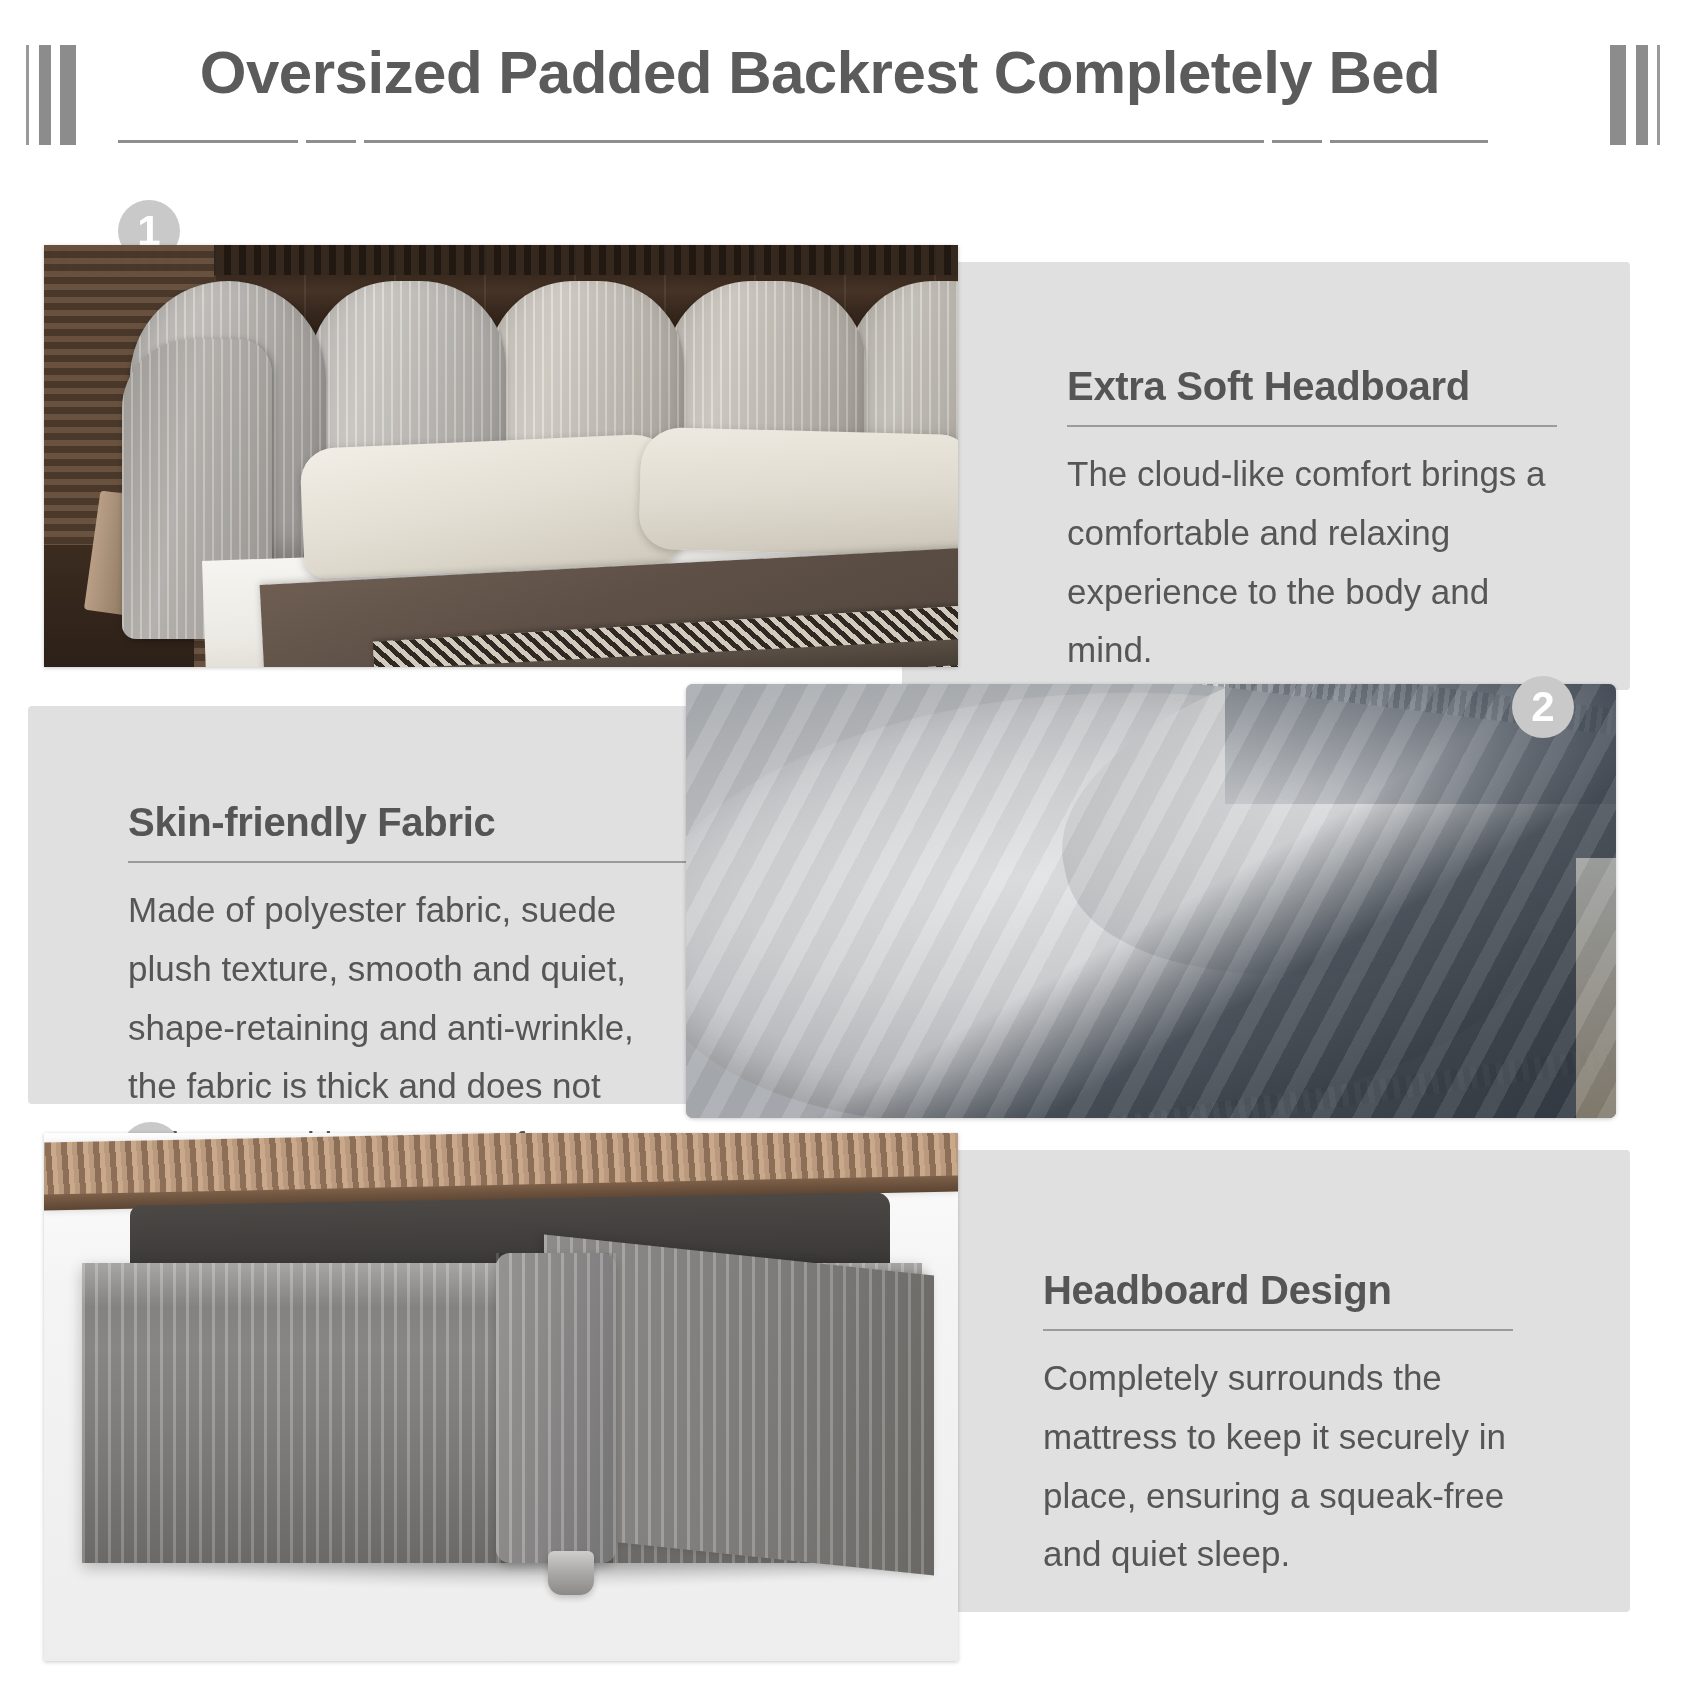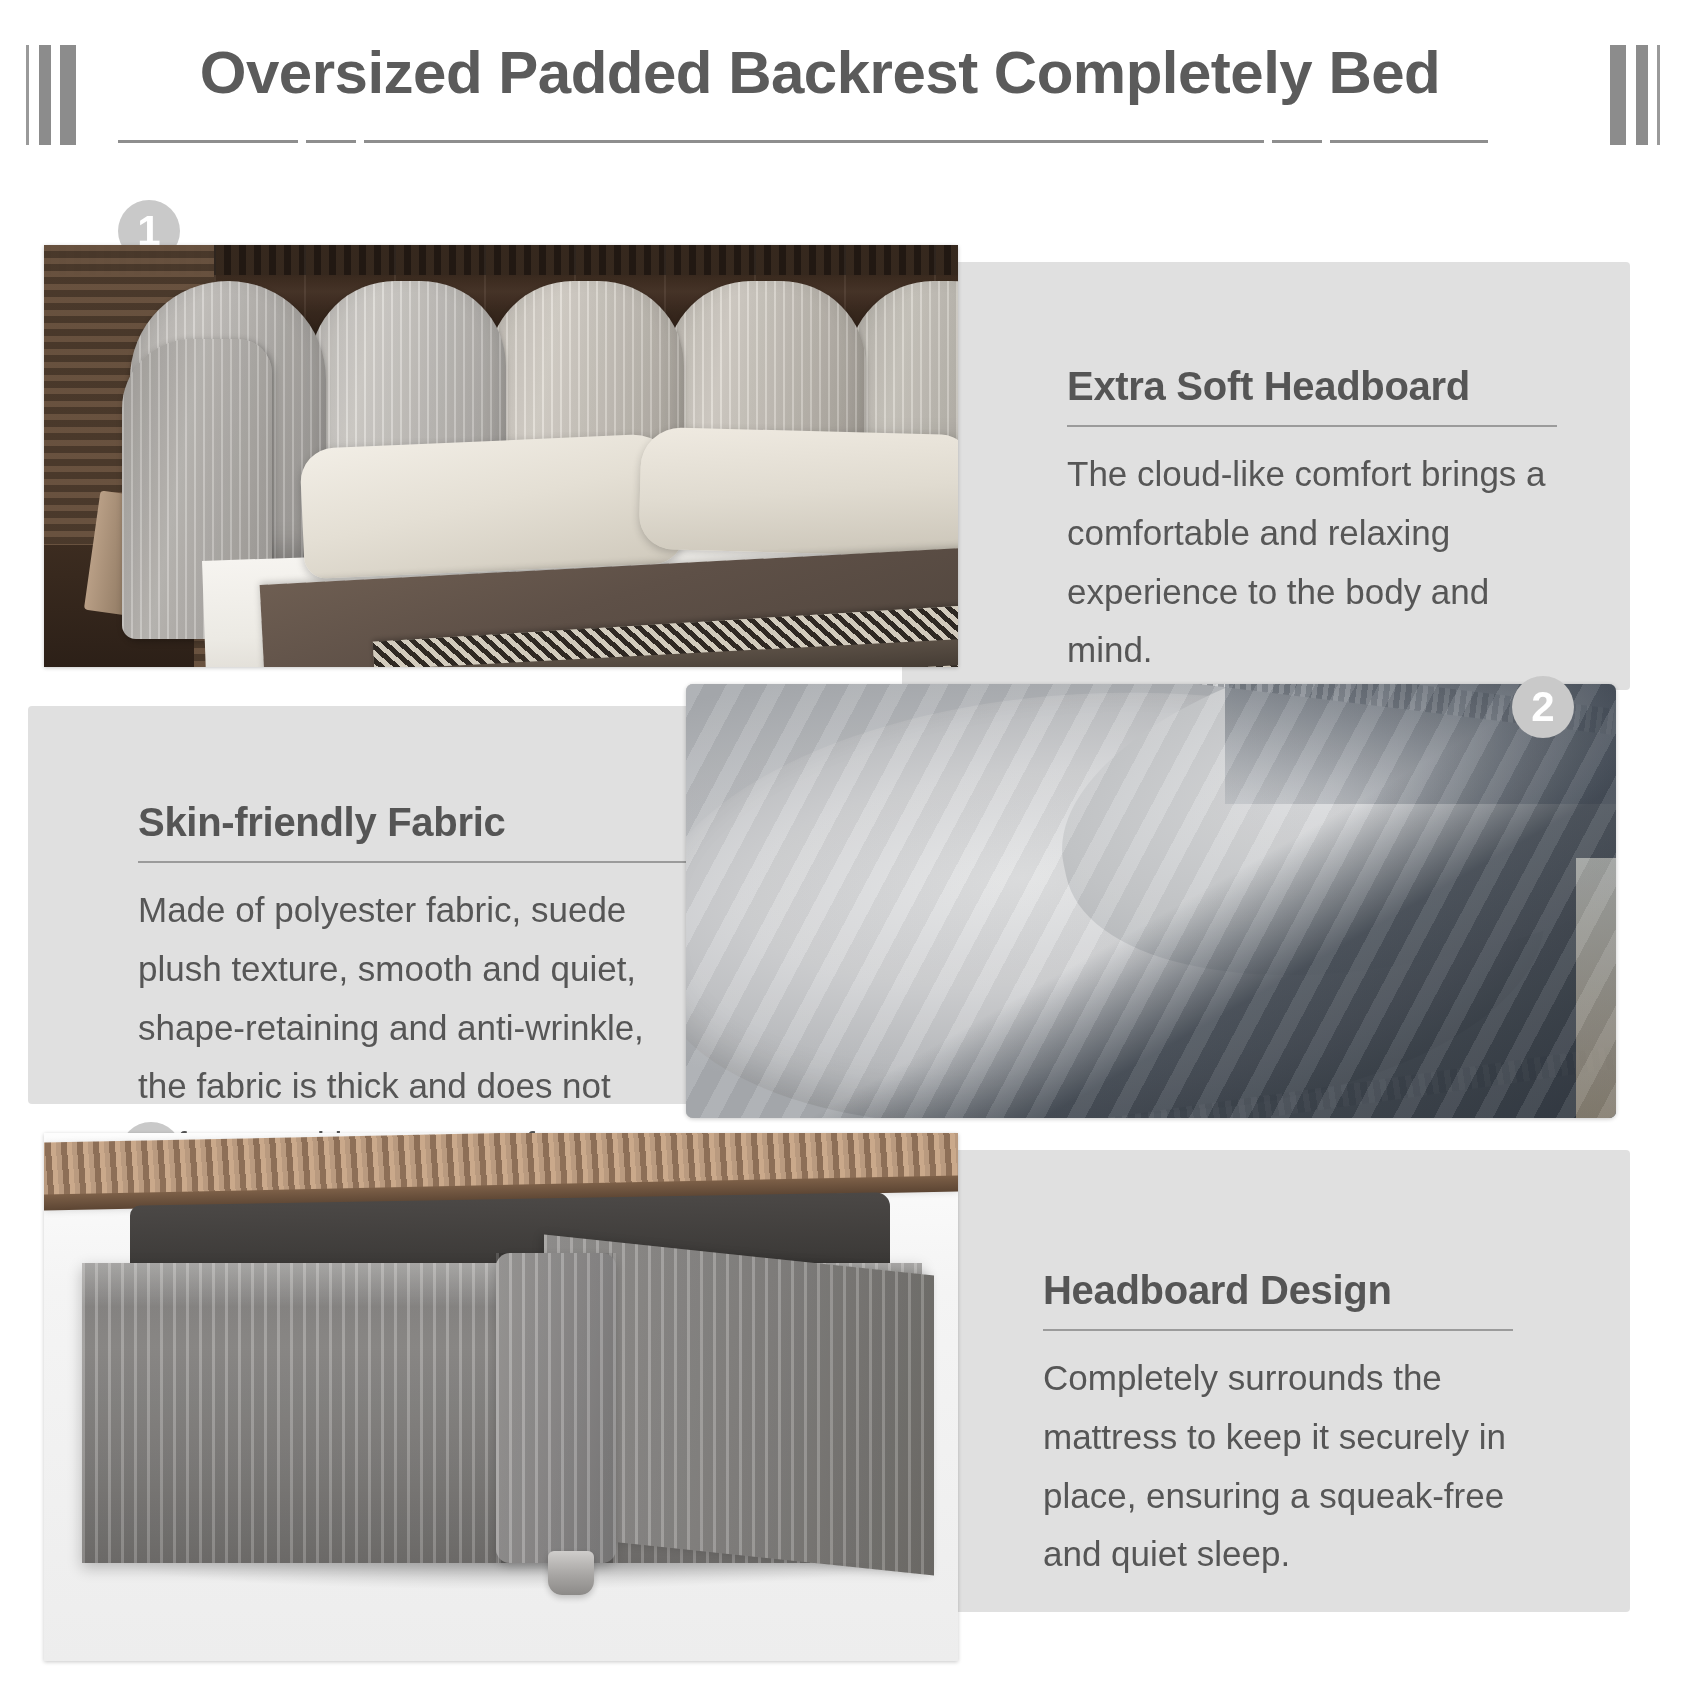--- a/index.html
+++ b/index.html
@@ -85,21 +85,21 @@
   #panel1 { left:902px;  top:262px;  width:728px;  height:428px; }
   #photo1 { left:44px;   top:245px;  width:914px;  height:422px; z-index:4; }
   #badge1 { left:118px;  top:200px;  z-index:3; }
   #txt1   { position:absolute; left:1043px; top:364px; width:490px;margin-left:24px; }
 
   
   #panel2 { left:28px;   top:706px;  width:726px;  height:398px; }
   #photo2 { left:686px;  top:684px;  width:1620px; height:434px;
             width:930px; border-radius:7px; z-index:4; }
   #badge2 { left:1512px; top:676px;  z-index:5; }
-  #txt2   { position:absolute; left:138px; top:800px; width:560px; }
+  #txt2   { position:absolute; left:128px; top:800px; width:560px; }
 
   
   #panel3 { left:902px;  top:1150px; width:728px;  height:462px; }
   #photo3 { left:44px;   top:1133px; width:914px;  height:528px; z-index:4; }
   #badge3 { left:120px;  top:1122px; z-index:3; }
   #txt3   { position:absolute; left:1043px; top:1268px; width:470px; }
 
   
   .p1-wall {
     position:absolute; inset:0;

